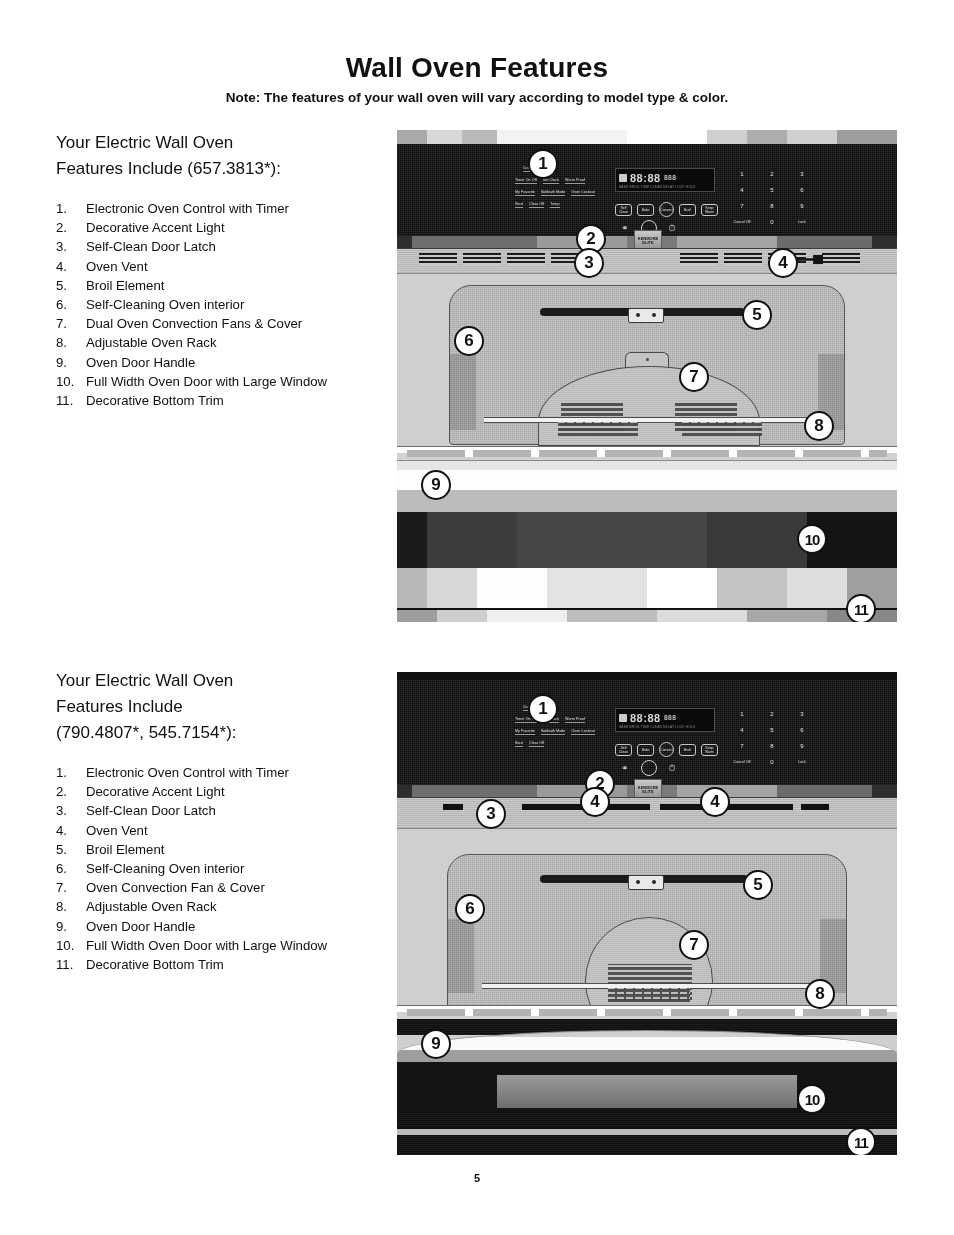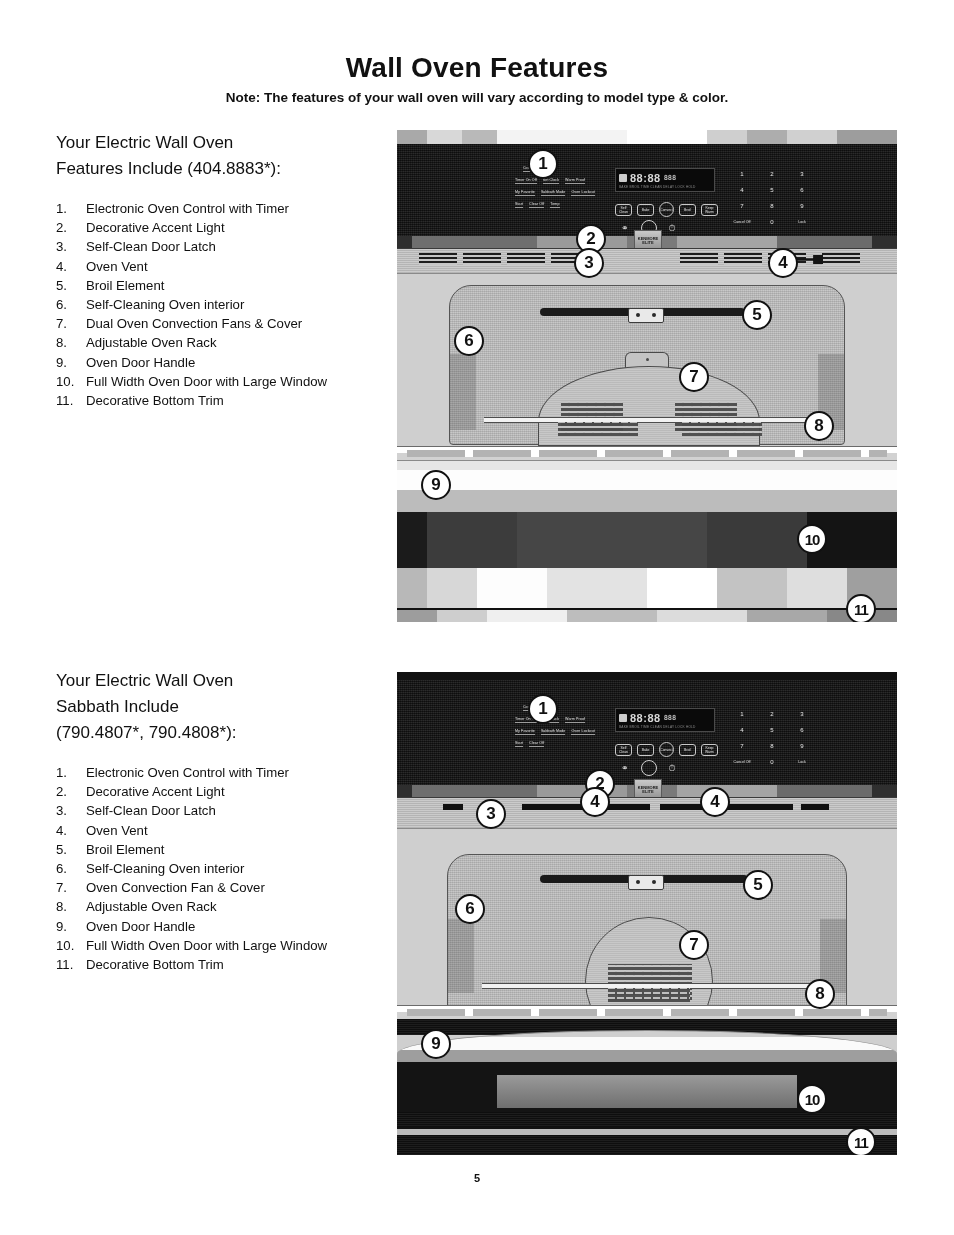--- a/index.html
+++ b/index.html
@@ -407,21 +407,21 @@
   }
 </style>
 </head>
 <body>
 
 <div class="page-title">Wall Oven Features</div>
 <div class="page-note">Note: The features of your wall oven will vary according to model type &amp; color.</div>
 
 <div class="section-text block-1">
   <div class="sec-heading">Your Electric Wall Oven</div>
-  <div class="sec-heading">Features Include (404.8883*):</div>
+  <div class="sec-heading">Features Include (657.3813*):</div>
   <ul class="feature-list">
     <li>
         <span class="li-num">1.</span>
         <span class="li-txt">Electronic Oven Control with Timer</span>
       </li>
     <li>
         <span class="li-num">2.</span>
         <span class="li-txt">Decorative Accent Light</span>
       </li>
     <li>
@@ -458,22 +458,22 @@
       </li>
     <li>
         <span class="li-num">11.</span>
         <span class="li-txt">Decorative Bottom Trim</span>
       </li>
   </ul>
 </div>
 
 <div class="section-text block-2">
   <div class="sec-heading">Your Electric Wall Oven</div>
-  <div class="sec-heading">Sabbath Include</div>
-  <div class="sec-heading">(790.4807*, 790.4808*):</div>
+  <div class="sec-heading">Features Include</div>
+  <div class="sec-heading">(790.4807*, 545.7154*):</div>
   <ul class="feature-list">
     <li>
         <span class="li-num">1.</span>
         <span class="li-txt">Electronic Oven Control with Timer</span>
       </li>
     <li>
         <span class="li-num">2.</span>
         <span class="li-txt">Decorative Accent Light</span>
       </li>
     <li>

